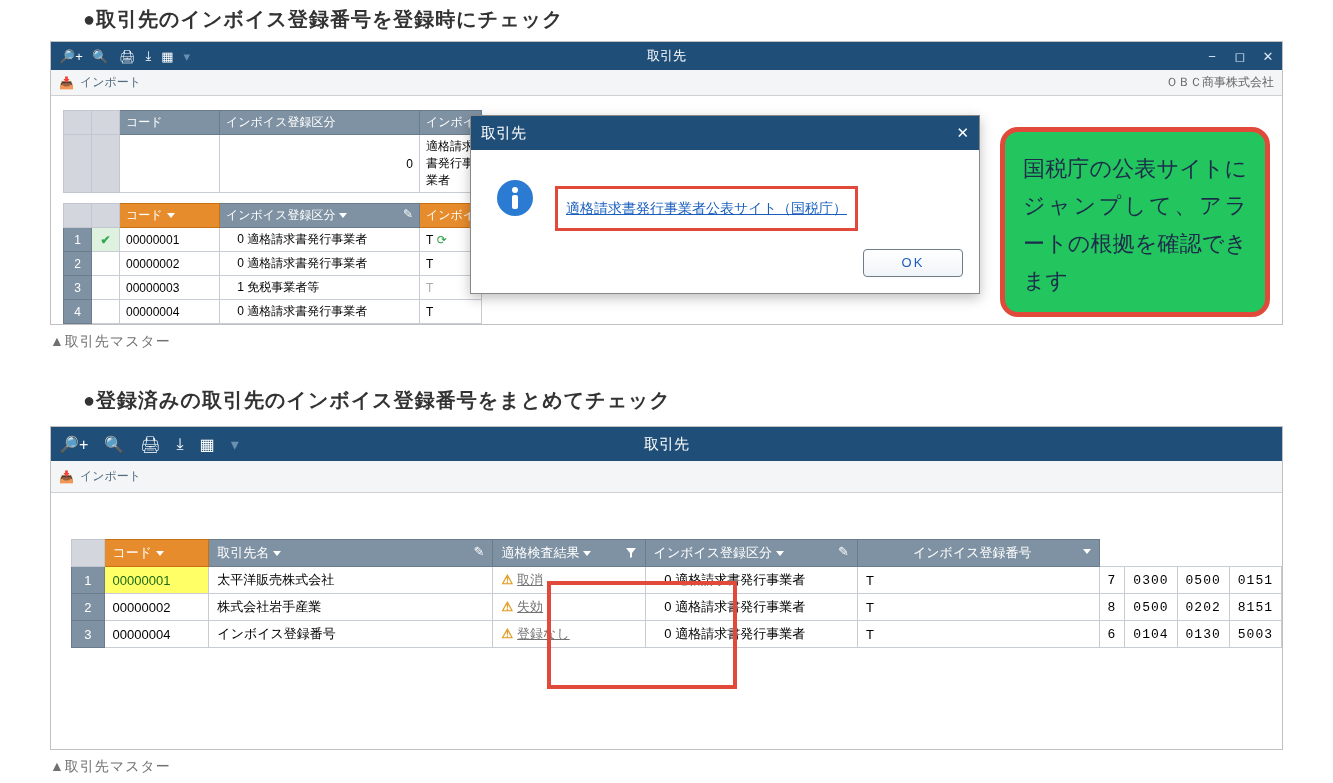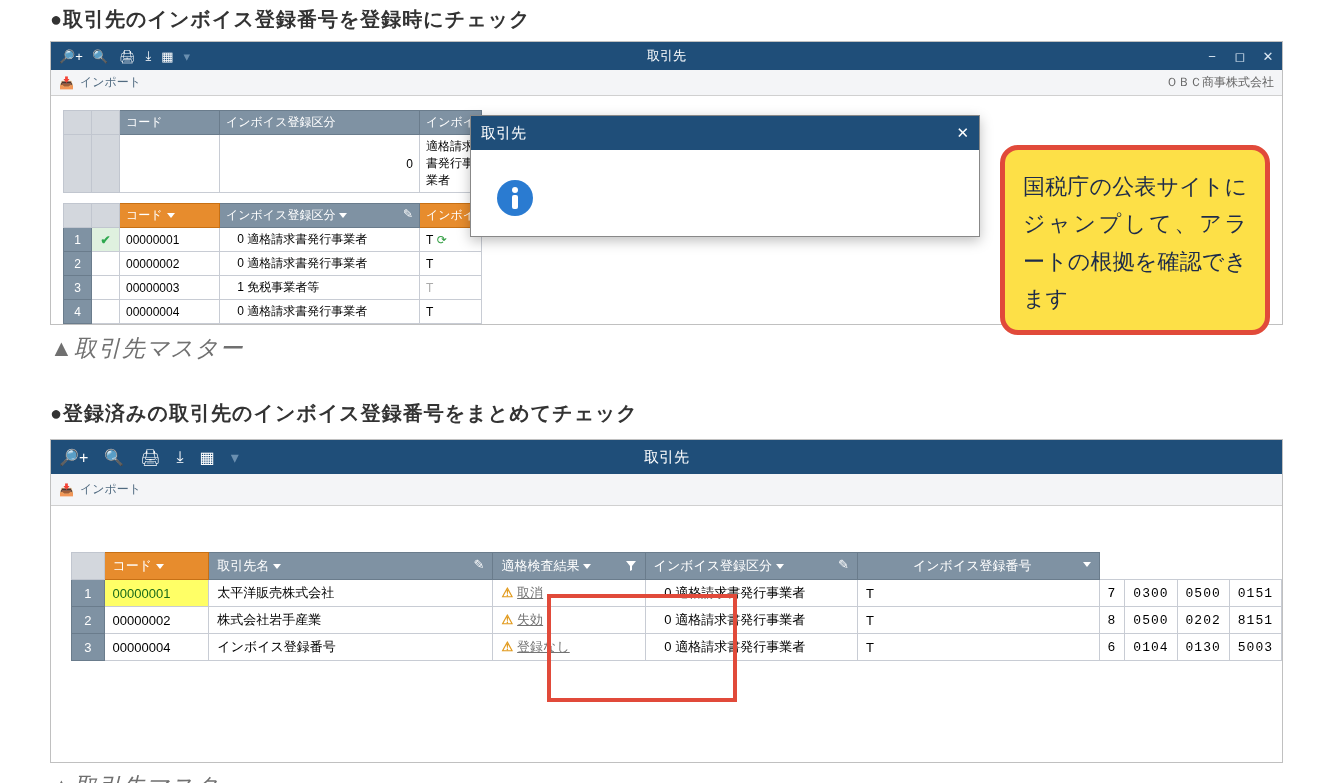--- a/index.html
+++ b/index.html
@@ -10,27 +10,27 @@
     height: 783px;
     position: relative;
     font-size: 13px;
   }
   .heading {
     font-size: 20px;
     font-weight: bold;
     color: #333;
     padding: 6px 62px 8px 50px;
     letter-spacing: 1px;
+    margin-left: 33px;
   }
   .caption {
-    font-size: 23px;
+    font-size: 14px;
     color: #707070;
     padding: 4px 50px 6px 50px;
     letter-spacing: 1px;
-    font-style: italic;
   }
   
   .app-window {
     margin: 0 50px 4px 50px;
     border: 1px solid #c0c0c0;
     position: relative;
   }
   .titlebar {
     background: #1f4e79;
     color: #fff;
@@ -204,24 +204,24 @@
     font-size: 13px;
     text-align: center;
     line-height: 26px;
     letter-spacing: 2px;
   }
 
   
   .callout {
     position: absolute;
     left: 1000px;
-    top: 145px;
+    top: 127px;
     width: 270px;
     height: 190px;
-    background: #fde047;
+    background: #22c55e;
     border: 5px solid #e14a3a;
     border-radius: 18px;
     padding: 18px 18px;
     font-size: 22px;
     line-height: 1.7;
     color: #1d2b4a;
     z-index: 11;
     text-align: justify;
   }
 
@@ -385,21 +385,27 @@
     <span>取引先</span>
     <span>✕</span>
   </div>
   <div class="dlg-body">
     <svg class="info-icon" viewBox="0 0 40 40">
       <circle cx="20" cy="20" r="18" fill="#2a7bd1"></circle>
       <circle cx="20" cy="12" r="3" fill="#fff"></circle>
       <rect x="17" y="17" width="6" height="14" rx="2" fill="#fff"></rect>
     </svg>
     <div class="dlg-msg">
-    </div>
+      <div class="red-box">
+        <a class="dlg-link">適格請求書発行事業者公表サイト（国税庁）</a>
+      </div>
+    </div>
+  </div>
+  <div class="dlg-btns">
+    <div class="dlg-btn">OK</div>
   </div>
 </div>
 
 <div class="callout">国税庁の公表サイトにジャンプして、アラートの根拠を確認できます</div>
 
 <div class="heading" style="margin-top:24px;">●登録済みの取引先のインボイス登録番号をまとめてチェック</div>
 
 <div class="app-window second">
   <div class="titlebar" style="height:34px;">
     <div class="tb-icons" style="gap:16px;font-size:16px;">

